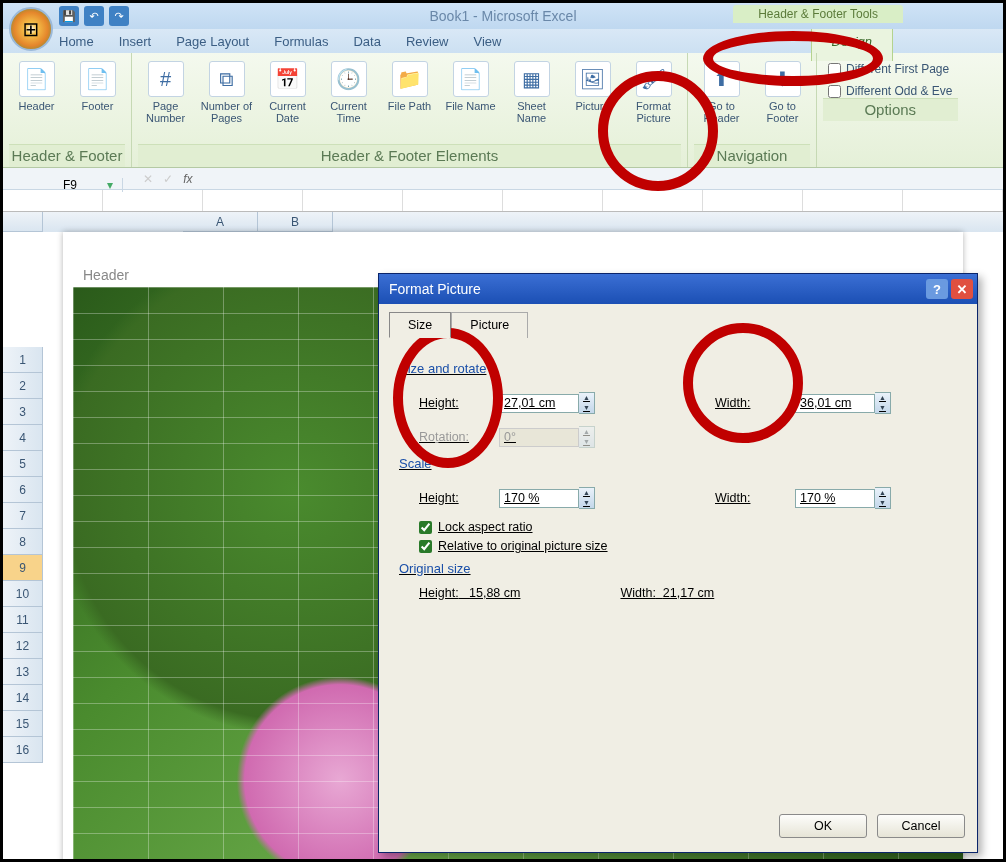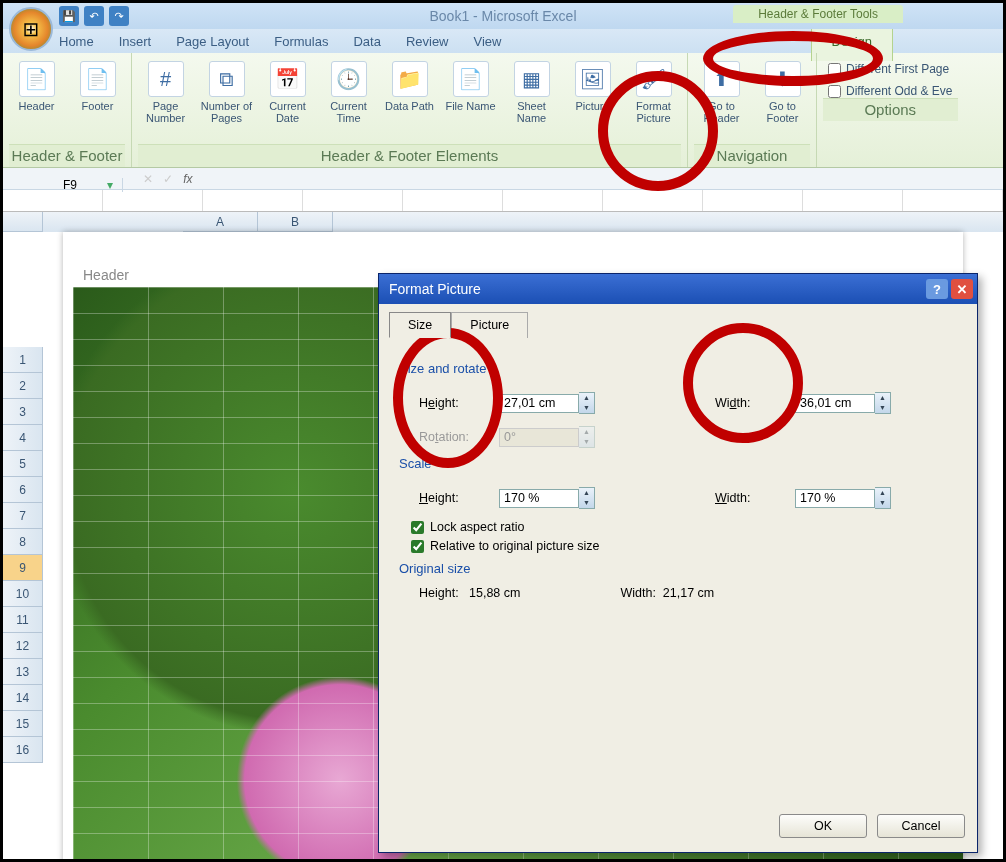--- a/index.html
+++ b/index.html
@@ -10,21 +10,21 @@
 .office-btn { width:44px; height:44px; border-radius:50%; background:radial-gradient(circle,#fff,#f6c34a 20%, #e4852b 60%,#6a923b 90%); position:absolute; top:4px; left:6px; border:2px solid #9bb9d9; display:flex; align-items:center; justify-content:center; }
 .office-btn span{font-size:20px;}
 .qat { margin-left:56px; display:flex; gap:5px; align-items:center; }
 .qat .qbtn { width:20px; height:20px; background:#3f81c4; border-radius:3px; display:flex; align-items:center;justify-content:center;color:#fff;font-size:11px;}
 .title-text { position:absolute; left:50%; transform:translateX(-50%); color:#6a88a9; font-size:14px; }
 .context-tab-title { position:absolute; right:100px; top:2px; padding:2px 25px; background:#d9eec6; color:#5b7b3a; border-radius:3px 3px 0 0; font-size:12px;}
 
 
 .tabs { height:24px; background:linear-gradient(#d9e8f6,#cce0f2); display:flex; padding-left:56px; gap:25px; font-size:13px; color:#3b5e84; align-items:center; }
 .tabs .tab { cursor:pointer; }
-.tabs .tab.active { background:#eaf4df; color:#3b6b2b; padding:12px 20px; border-radius:3px 3px 0 0; border:1px solid #b4d38f; border-bottom:none;}
+.tabs .tab.active { background:#eaf4df; color:#3b6b2b; padding:12px 20px; border-radius:3px 3px 0 0; border:1px solid #b4d38f; border-bottom:none;font-style:italic;}
 
 
 .ribbon { height:115px; background:linear-gradient(#f4f9ee,#e5f0d8); border-bottom:1px solid #b4c9a4; display:flex; }
 .group { border-right:1px solid #c6d9b4; display:flex; flex-direction:column; padding:4px 6px 0 6px;}
 .group-body { flex:1; display:flex; gap:6px; align-items:flex-start;}
 .group-label { text-align:center; font-size:15px; color:#5b7a55; padding:2px 0 3px 0; background:#e1eed2; border-top:1px solid #cde0b9;}
 .rbtn { display:flex; flex-direction:column; align-items:center; width:55px; cursor:pointer; padding-top:4px;}
 .rbtn .icn { width:36px; height:36px; background:#fff; border:1px solid #c3d4e3; border-radius:3px; display:flex;align-items:center;justify-content:center;font-size:20px;color:#3e6da3;}
 .rbtn .lbl { font-size:11px; color:#3a5674; text-align:center; line-height:12px; margin-top:3px;}
 .chk-col { display:flex; flex-direction:column; gap:8px; padding:5px 5px 0 5px; font-size:12px; color:#3a5674;}
@@ -64,32 +64,32 @@
 .dialog { position:absolute; top:270px; left:375px; width:600px; height:580px; background:#f0eee4; border:1px solid #0a246a; box-shadow:4px 4px 8px rgba(0,0,0,0.3); display:flex; flex-direction:column;}
 .dlg-title { height:30px; background:linear-gradient(#3b6fd4,#1b4fb4); color:#fff; display:flex; align-items:center; padding:0 4px 0 10px; font-size:14px; justify-content:space-between;}
 .dlg-title .btns{display:flex;gap:3px;}
 .dlg-title .xbtn{width:22px;height:20px;border-radius:3px;display:flex;align-items:center;justify-content:center;font-size:13px;font-weight:bold;}
 .xhelp{background:#6a9ae0;color:#fff;}
 .xclose{background:#e05040;color:#fff;}
 .dlg-body { flex:1; padding:8px 10px 10px 10px; font-size:12.5px; color:#000; position:relative;}
 .tabsd { display:flex; }
 .tabsd .t{padding:5px 18px;border:1px solid #aaa;background:#f0eee4;border-bottom:none;cursor:pointer;text-align:center;}
 .tabsd .t.active{background:#f0eee4;border:1px solid #888;border-bottom:1px solid #f0eee4;position:relative;z-index:2;}
-.tabpanel{border:0;padding:15px 10px;}
+.tabpanel{border:0;padding:15px 10px;text-decoration:underline;}
 .section-title{color:#1a4fa8;margin:8px 0 10px 0;font-size:13px;}
 .row{display:flex;align-items:center;margin:6px 0 6px 20px;gap:10px;}
 .row .lab{width:70px;}
 .row .lab .ul{text-decoration:underline;}
 .spin{display:flex;align-items:center;}
 .spin input{width:80px;height:19px;border:1px solid #8aa;background:#fff;padding:0 4px;font-size:12.5px;}
 .spin.disabled input{background:#e8e6d8;border-color:#ccc;color:#999;}
 .spin .arrows{width:16px;height:22px;border:1px solid #8aa;border-left:none;display:flex;flex-direction:column;background:linear-gradient(#eaf2fa,#c3d7ea);}
 .spin .arrows span{flex:1;font-size:7px;text-align:center;line-height:10px;color:#345;}
 .two-col{display:flex;gap:100px;}
-.chkrow{margin:5px 0 5px 12px;display:flex;align-items:center;gap:6px;}
+.chkrow{margin:5px 0 5px 20px;display:flex;align-items:center;gap:6px;}
 .chkrow input{accent-color:#2a7a2a;}
 .orig{display:flex;gap:100px;margin:6px 0 6px 20px;}
 .dlg-foot{display:flex;justify-content:flex-end;gap:10px;padding:0 12px 14px 12px;}
 .btn{width:88px;height:24px;border:1px solid #8a8a8a;background:linear-gradient(#fdfdfb,#e6e4d6);border-radius:3px;font-size:12.5px;cursor:pointer;}
 .reset-row{display:flex;justify-content:flex-end;padding:0 12px 12px 0;}
 
 
 .anno{position:absolute;border:10px solid #c00000;border-radius:50%;pointer-events:none;}
 .a1{top:28px;left:700px;width:180px;height:55px;}
 .a2{top:68px;left:595px;width:120px;height:120px;}
@@ -151,21 +151,21 @@
       <div class="rbtn">
           <div class="icn">📅</div>
           <div class="lbl">Current Date</div>
         </div>
       <div class="rbtn">
           <div class="icn">🕒</div>
           <div class="lbl">Current Time</div>
         </div>
       <div class="rbtn">
           <div class="icn">📁</div>
-          <div class="lbl">Data Path</div>
+          <div class="lbl">File Path</div>
         </div>
       <div class="rbtn">
           <div class="icn">📄</div>
           <div class="lbl">File Name</div>
         </div>
       <div class="rbtn">
           <div class="icn">▦</div>
           <div class="lbl">Sheet Name</div>
         </div>
       <div class="rbtn">

